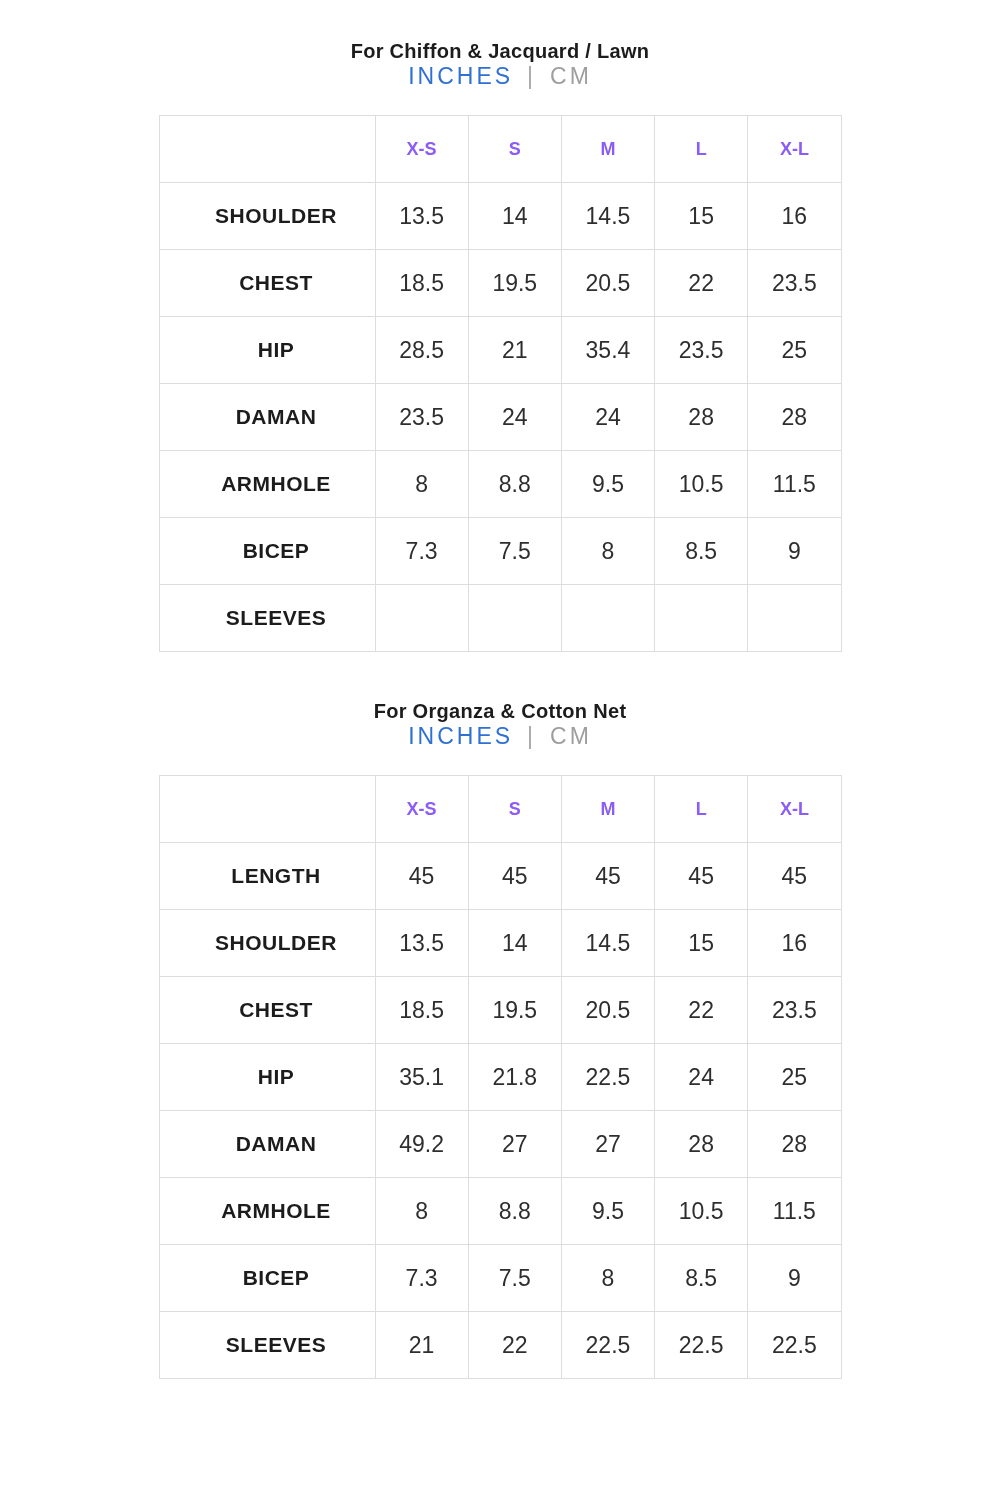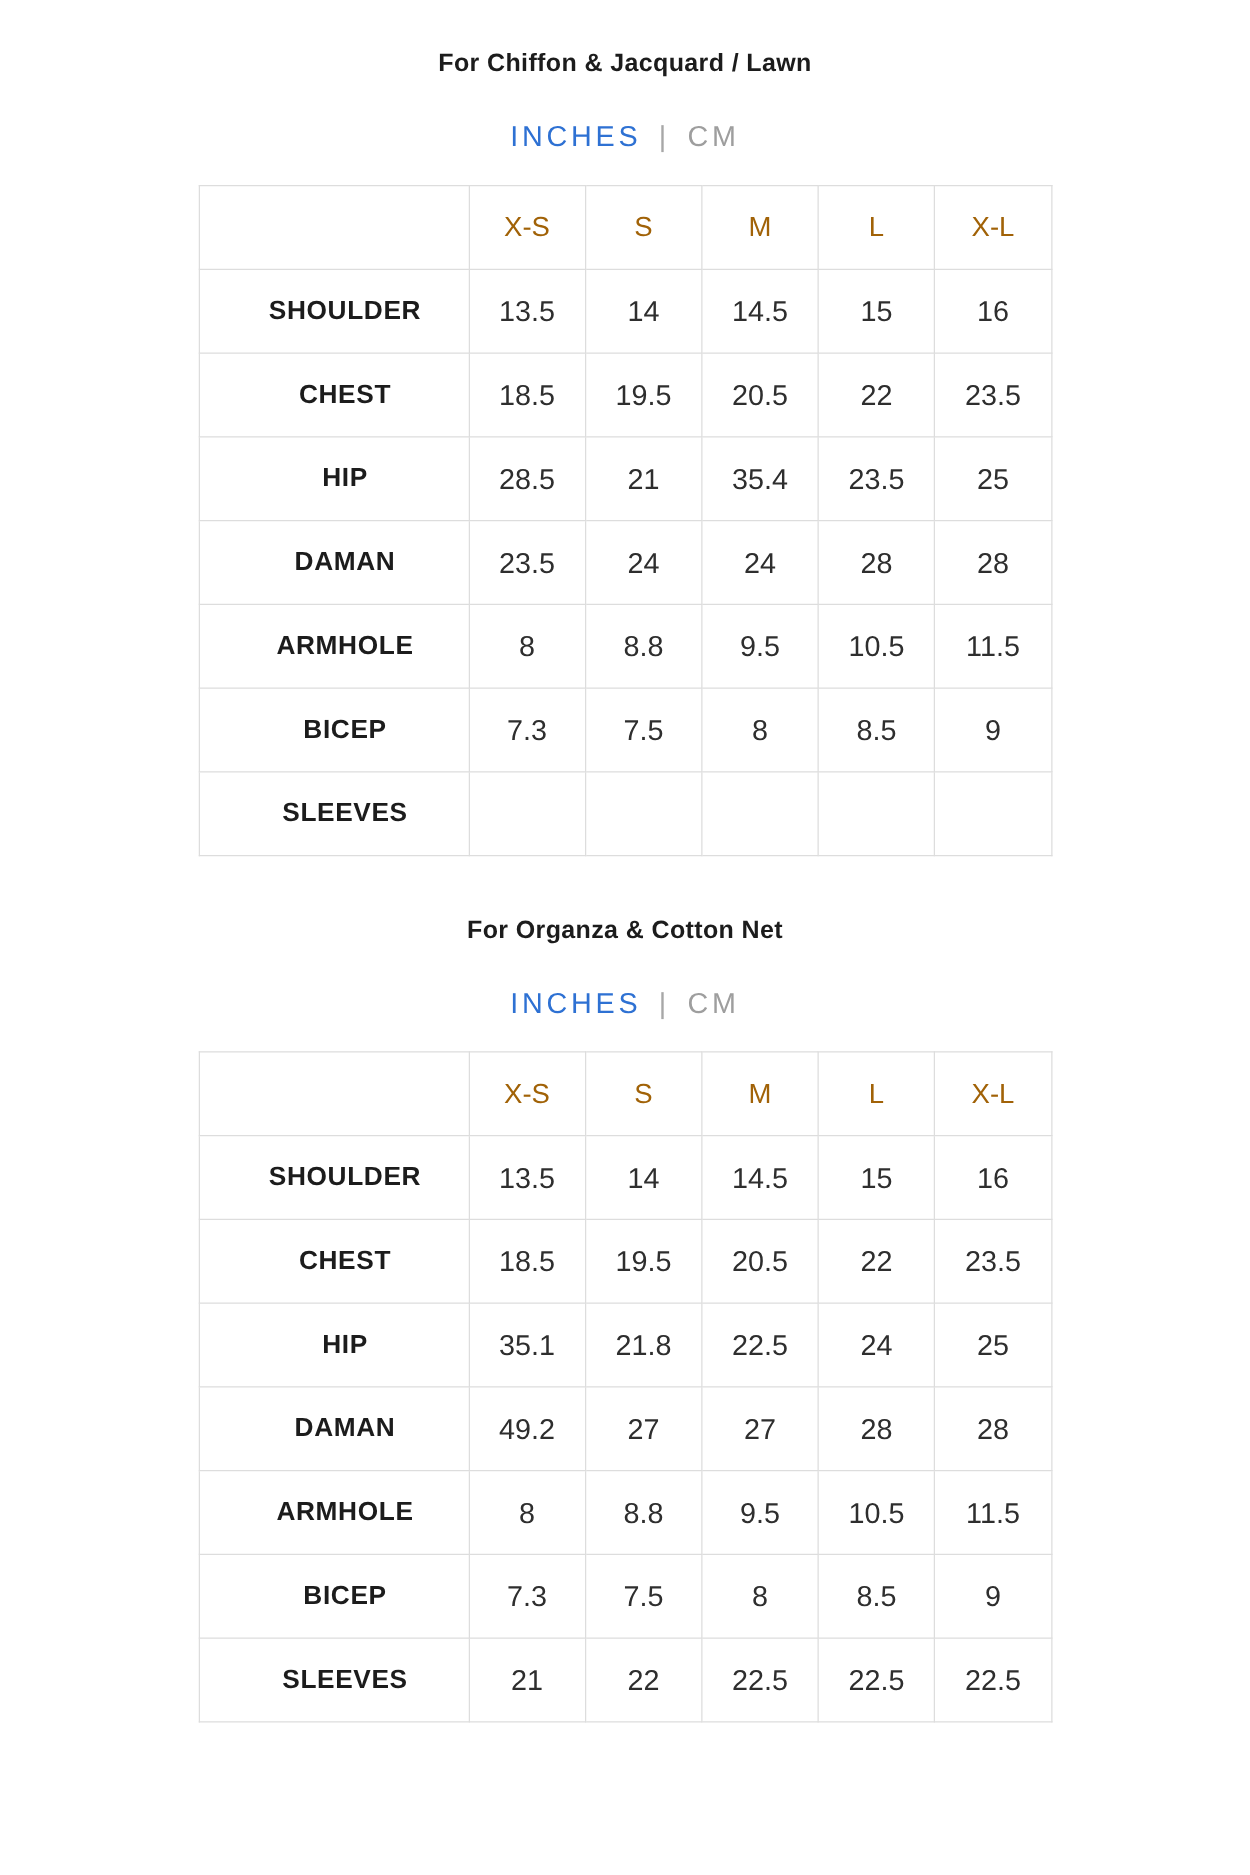--- a/index.html
+++ b/index.html
@@ -17,21 +17,20 @@
   .section-title {
     text-align: center;
     font-size: 20px;
     font-weight: bold;
     color: #1c1c1c;
     letter-spacing: 0.3px;
   }
   .section-title.first { padding-top: 40px; }
   .section-title.second { padding-top: 48px; }
   .unit-toggle {
-    margin-top: 33px;
     text-align: center;
     font-size: 23px;
     letter-spacing: 3px;
     user-select: none;
   }
   .unit-active {
     color: #2e71d3;
     cursor: pointer;
   }
   .unit-divider {
@@ -52,23 +51,23 @@
   table.size-chart th,
   table.size-chart td {
     border: 1px solid #dddddd;
     height: 67px;
     text-align: center;
     vertical-align: middle;
     background: #ffffff;
   }
   table.size-chart col.label-col { width: 216px; }
   th.size-col-header {
-    font-size: 22px;
-    font-weight: normal;
-    color: #a16207;
+    font-size: 18px;
+    font-weight: bold;
+    color: #8b5cf6;
   }
   td.row-label {
     font-size: 21px;
     font-weight: bold;
     color: #1c1c1c;
     letter-spacing: 0.5px;
     padding-left: 18px;
   }
   td.cell-value {
     font-size: 23px;
@@ -188,20 +187,28 @@
               <th class="size-col-header"></th>
               <th class="size-col-header">X-S</th>
               <th class="size-col-header">S</th>
               <th class="size-col-header">M</th>
               <th class="size-col-header">L</th>
               <th class="size-col-header">X-L</th>
             </tr>
           </thead>
           <tbody>
             <tr>
+              <td class="row-label">LENGTH</td>
+              <td class="cell-value">45</td>
+              <td class="cell-value">45</td>
+              <td class="cell-value">45</td>
+              <td class="cell-value">45</td>
+              <td class="cell-value">45</td>
+            </tr>
+            <tr>
               <td class="row-label">SHOULDER</td>
               <td class="cell-value">13.5</td>
               <td class="cell-value">14</td>
               <td class="cell-value">14.5</td>
               <td class="cell-value">15</td>
               <td class="cell-value">16</td>
             </tr>
             <tr>
               <td class="row-label">CHEST</td>
               <td class="cell-value">18.5</td>

